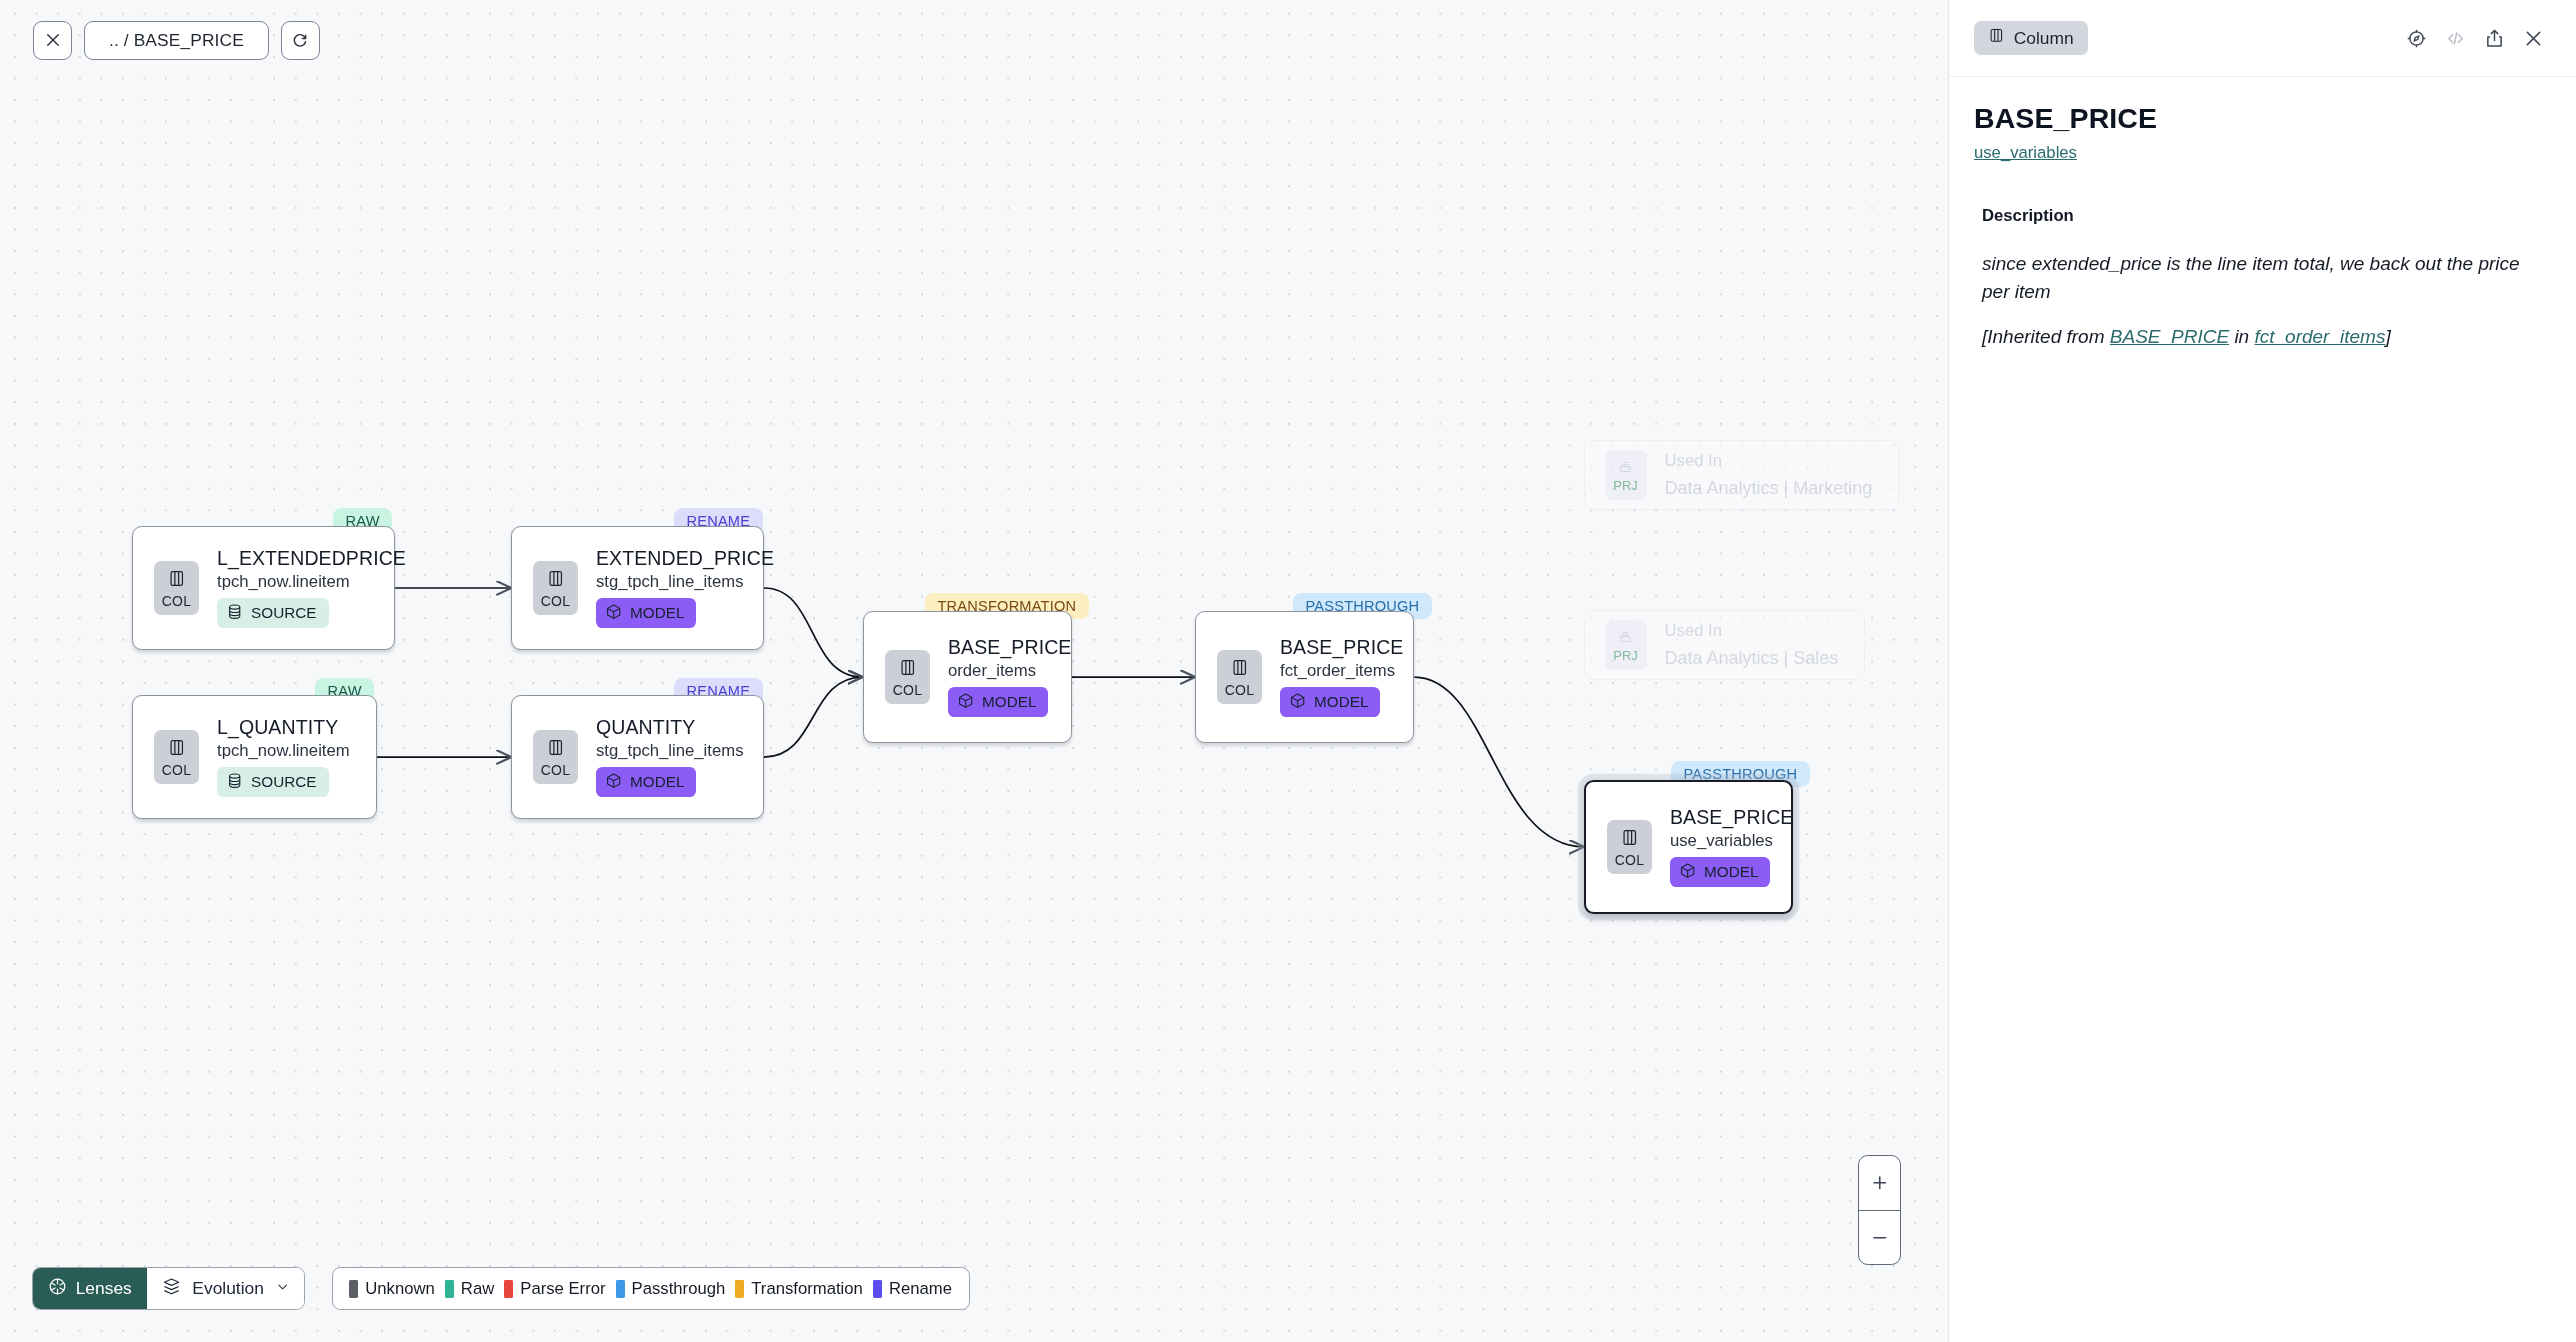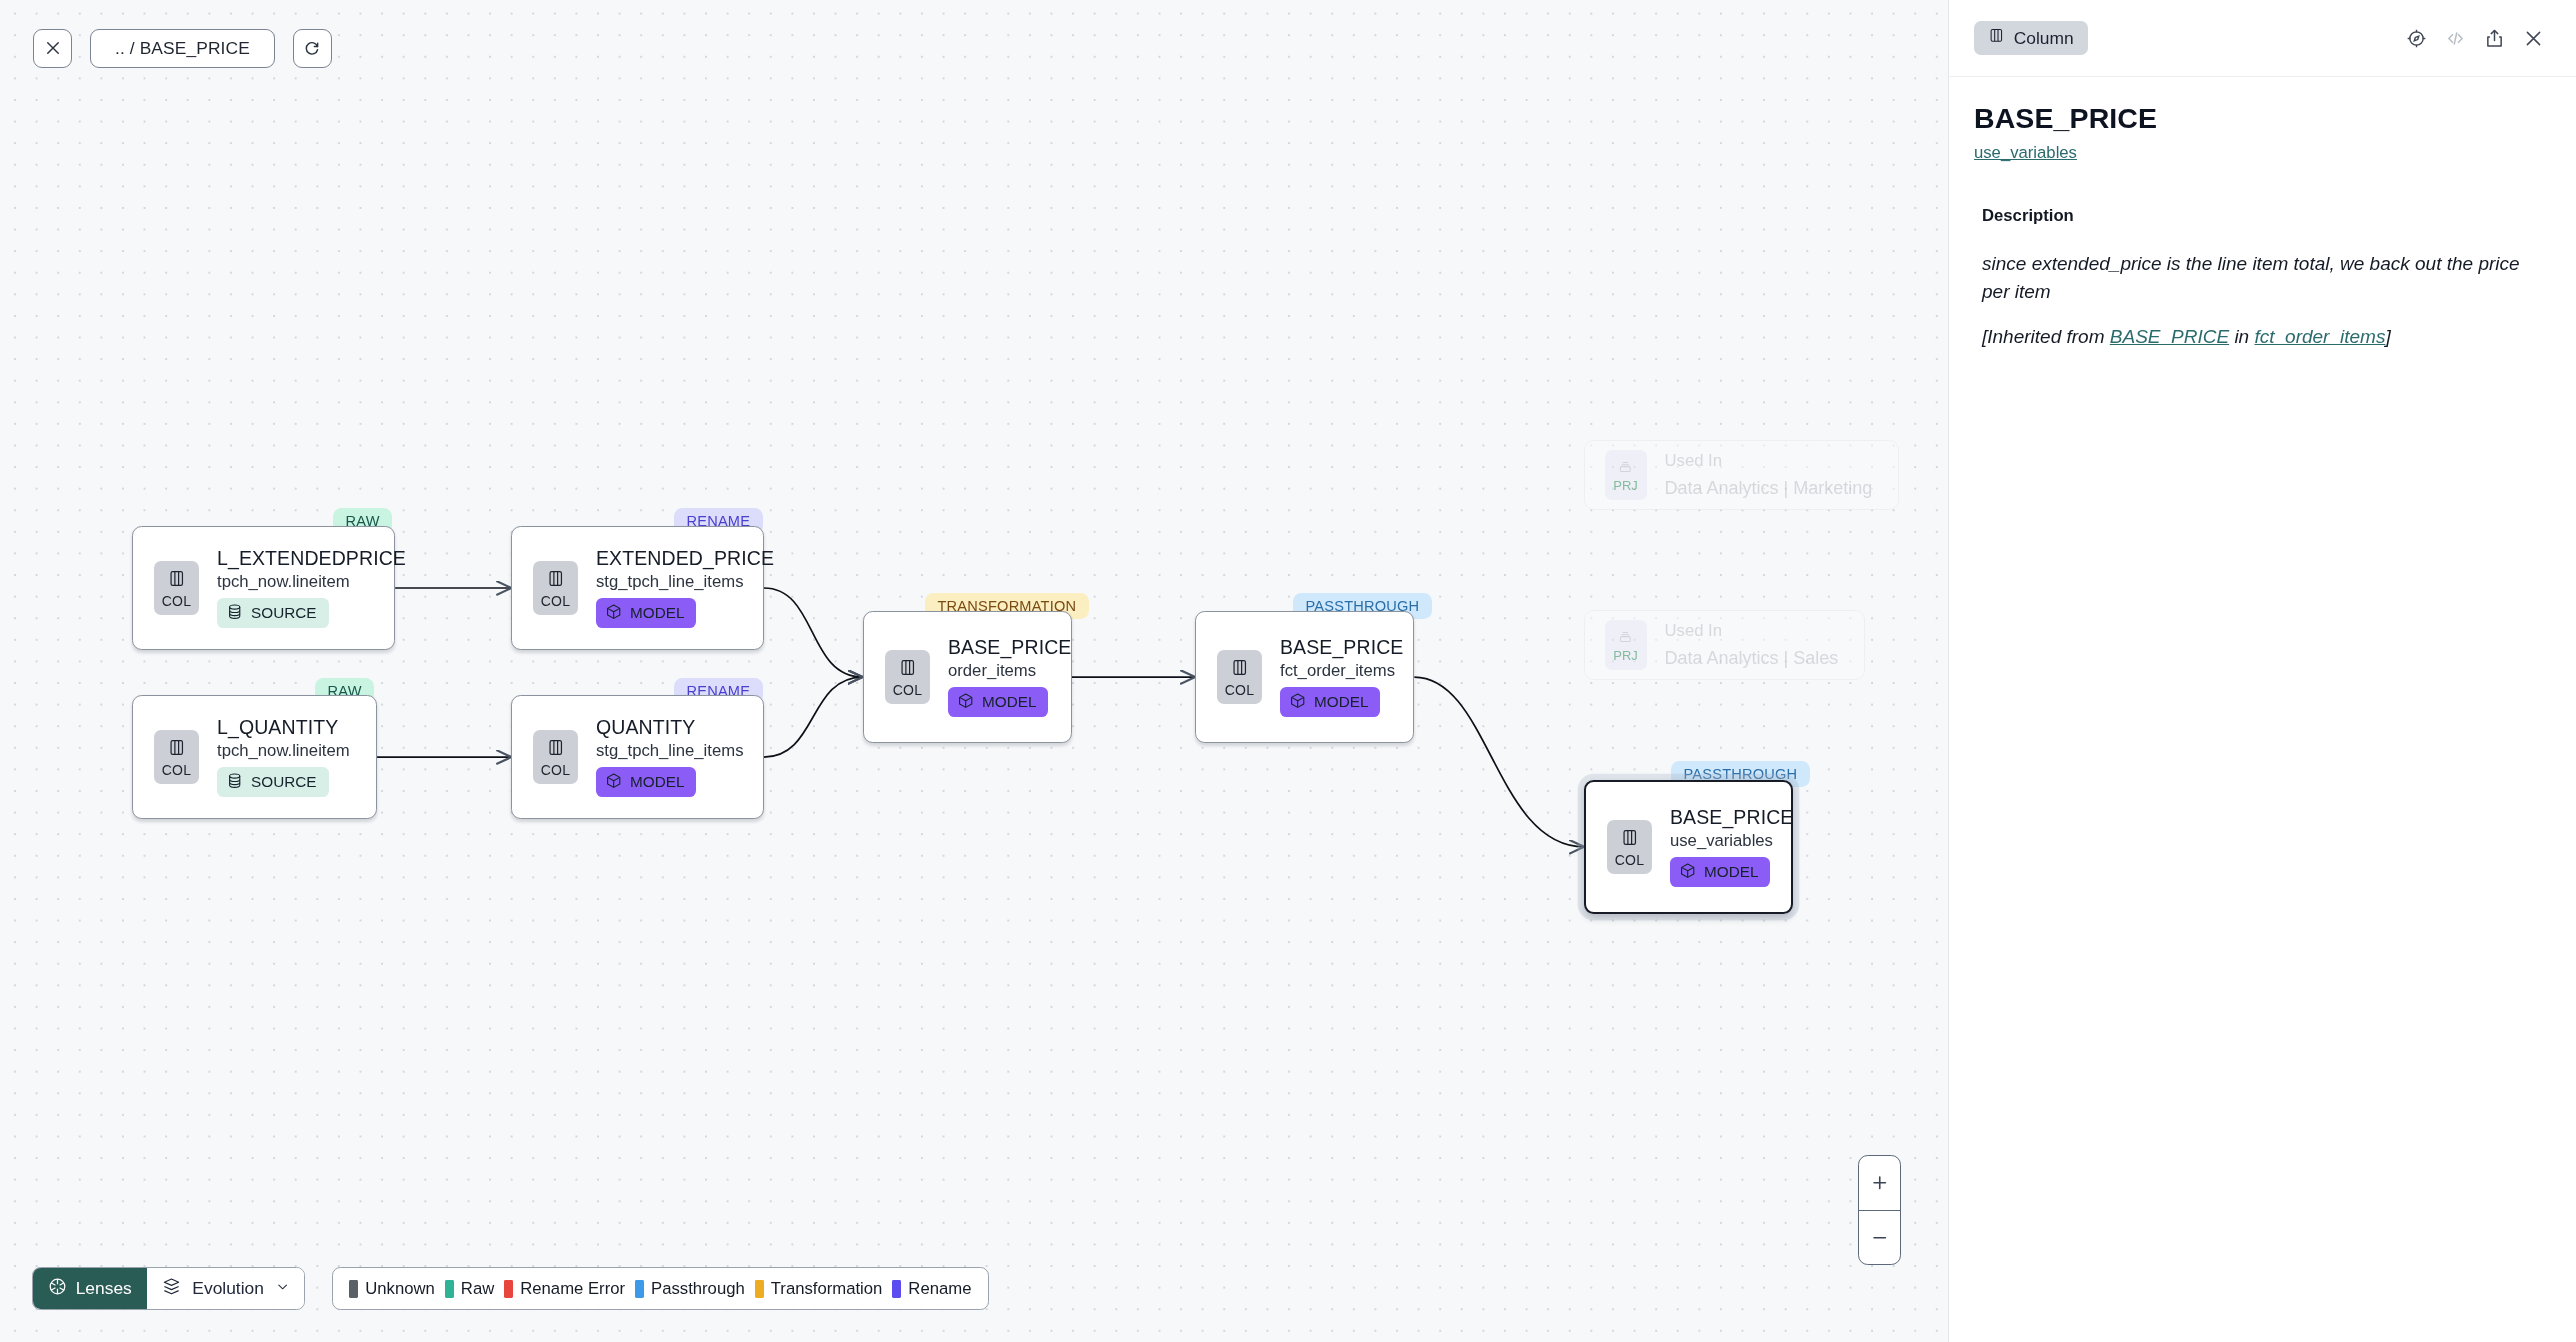--- a/index.html
+++ b/index.html
@@ -17,21 +17,21 @@
     width: 1948px; height: 1343px;
     background-color: #f6f8fa;
     background-image: radial-gradient(circle, #d4d8de 1.1px, transparent 1.2px);
     background-size: 21.6px 21.6px;
     background-position: 4.2px 2.8px;
     overflow: hidden;
   }
   #edges { position: absolute; left:0; top:0; width: 1948px; height: 1343px; pointer-events: none; }
 
   
-  .tl-bar { position: absolute; left: 33px; top: 29px; display: flex; align-items: center; gap: 18px; z-index: 40; }
+  .tl-bar { position: absolute; left: 33px; top: 21px; display: flex; align-items: center; gap: 12px; z-index: 40; }
   .tl-btn {
     background: #ffffff; border: 1.2px solid #7b8493; border-radius: 9px;
     height: 39px; display: flex; align-items: center; justify-content: center;
     color: #2c3440; cursor: pointer;
   }
   .tl-sq { width: 39px; }
   .tl-crumb { padding: 0 24px; font-size: 17.4px; color: #1f2630; letter-spacing: 0.1px; }
 
   
   .node {
@@ -401,21 +401,21 @@
           <div class="legend-item">
             <span class="swatch" style="background:#5b6066"></span>
      <span>Unknown</span>
           </div>
           <div class="legend-item">
             <span class="swatch" style="background:#2eb397"></span>
      <span>Raw</span>
           </div>
           <div class="legend-item">
             <span class="swatch" style="background:#e8453c"></span>
-     <span>Rename Error</span>
+     <span>Parse Error</span>
           </div>
           <div class="legend-item">
             <span class="swatch" style="background:#3c9ae8"></span>
      <span>Passthrough</span>
           </div>
           <div class="legend-item">
             <span class="swatch" style="background:#eeac22"></span>
      <span>Transformation</span>
           </div>
           <div class="legend-item">

